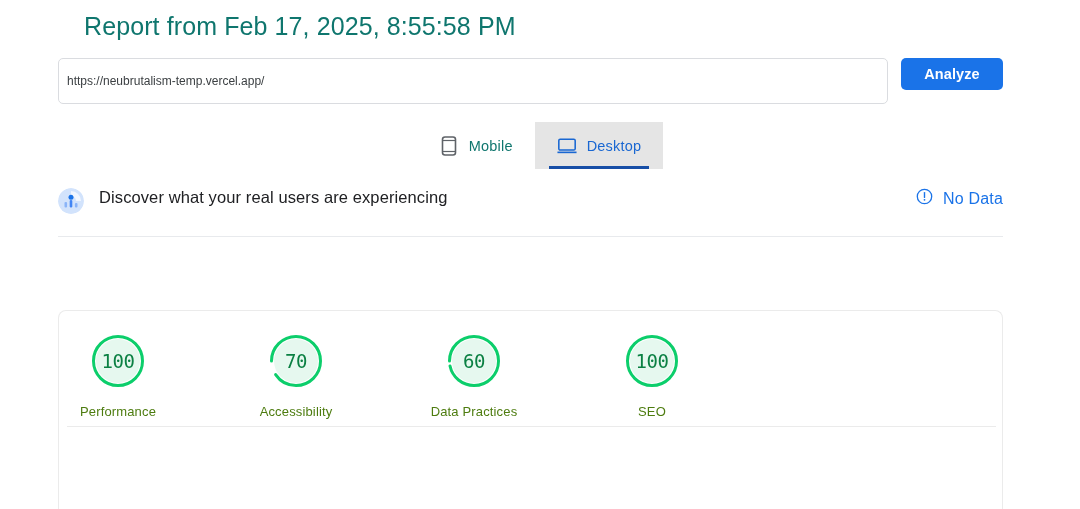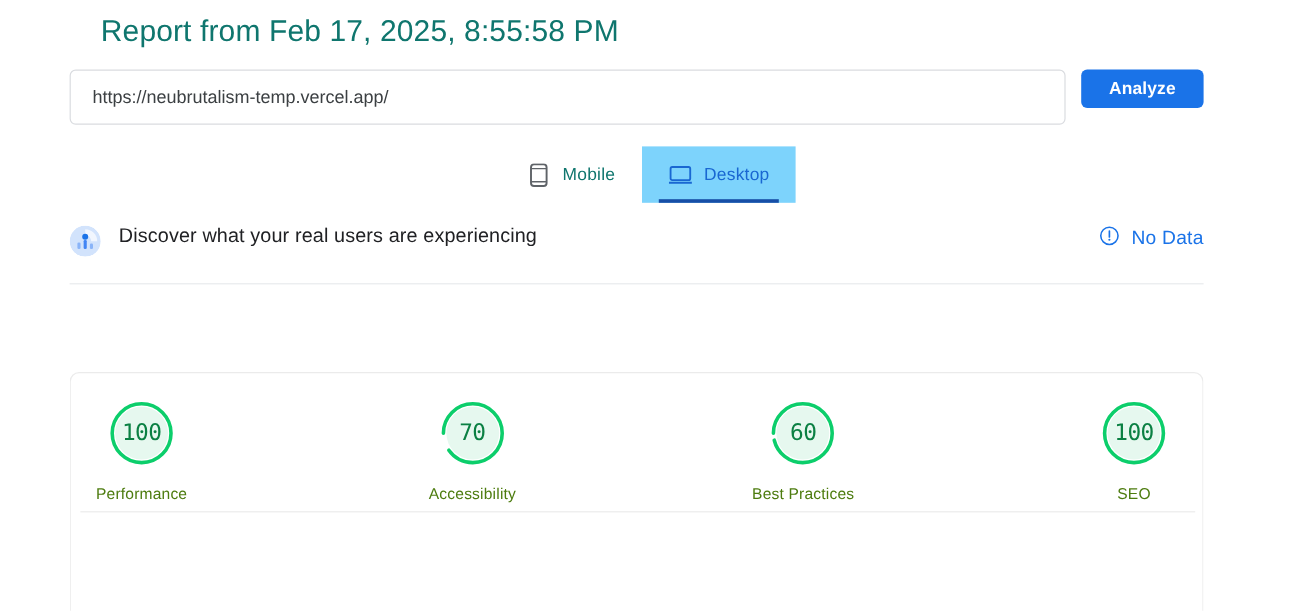--- a/index.html
+++ b/index.html
@@ -46,23 +46,23 @@
     position: absolute;
     left: 0;
     top: 0;
     width: 830px;
     height: 46px;
     box-sizing: border-box;
     border: 1px solid #dadce0;
     border-radius: 5px;
     background: #ffffff;
     font-family: "Liberation Sans", sans-serif;
-    font-size: 15px;
+    font-size: 12px;
     color: #3c4043;
-    padding: 0 18px;
+    padding: 0 8px;
     outline: none;
   }
   .analyze-button {
     position: absolute;
     right: 0;
     top: 0;
     width: 102px;
     height: 32px;
     background: #1a73e8;
     color: #ffffff;
@@ -96,21 +96,21 @@
     position: relative;
     cursor: pointer;
     background: transparent;
   }
   .tab-label {
     font-size: 14.5px;
     letter-spacing: 0.2px;
   }
   .tab-mobile .tab-label { color: #0f766e; }
   .tab-desktop {
-    background: #7dd3fc;
+    background: #e5e5e5;
   }
   .tab-desktop .tab-label { color: #1967d2; }
   .tab-desktop::after {
     content: "";
     position: absolute;
     left: 14px;
     right: 14px;
     bottom: 0;
     height: 3px;
     background: #174ea6;
@@ -188,21 +188,21 @@
     border-bottom: none;
     border-radius: 8px 8px 0 0;
     background: #ffffff;
   }
   .gauges {
     position: absolute;
     left: 0;
     top: 22px;
     width: 945px;
     display: flex;
-    justify-content: space-between;
+    justify-content: flex-start;
     gap: 60px;
   }
   .gauge {
     width: 118px;
     display: flex;
     flex-direction: column;
     align-items: center;
     cursor: pointer;
   }
   .gauge-ring {
@@ -331,21 +331,21 @@
       </div>
 
       <div class="gauge">
         <div class="gauge-ring">
           <svg width="56" height="56" viewBox="0 0 56 56">
             <circle cx="28" cy="28" r="22" fill="#e6f8ef"></circle>
             <circle id="arc-2" cx="28" cy="28" r="24.5" fill="none" stroke="#0cce6b" stroke-width="3" stroke-linecap="round" stroke-dasharray="147.78051842486386 153.93804002589985" stroke-dashoffset="0" transform="rotate(-90 28 28)"></circle>
           </svg>
           <span class="gauge-score">60</span>
         </div>
-        <span class="gauge-label">Best Practices</span>
+        <span class="gauge-label">Data Practices</span>
       </div>
 
       <div class="gauge">
         <div class="gauge-ring">
           <svg width="56" height="56" viewBox="0 0 56 56">
             <circle cx="28" cy="28" r="22" fill="#e6f8ef"></circle>
             <circle id="arc-3" cx="28" cy="28" r="24.5" fill="none" stroke="#0cce6b" stroke-width="3" stroke-linecap="butt" stroke-dasharray="153.93804002589985 153.93804002589985" stroke-dashoffset="0" transform="rotate(-90 28 28)"></circle>
           </svg>
           <span class="gauge-score">100</span>
         </div>

